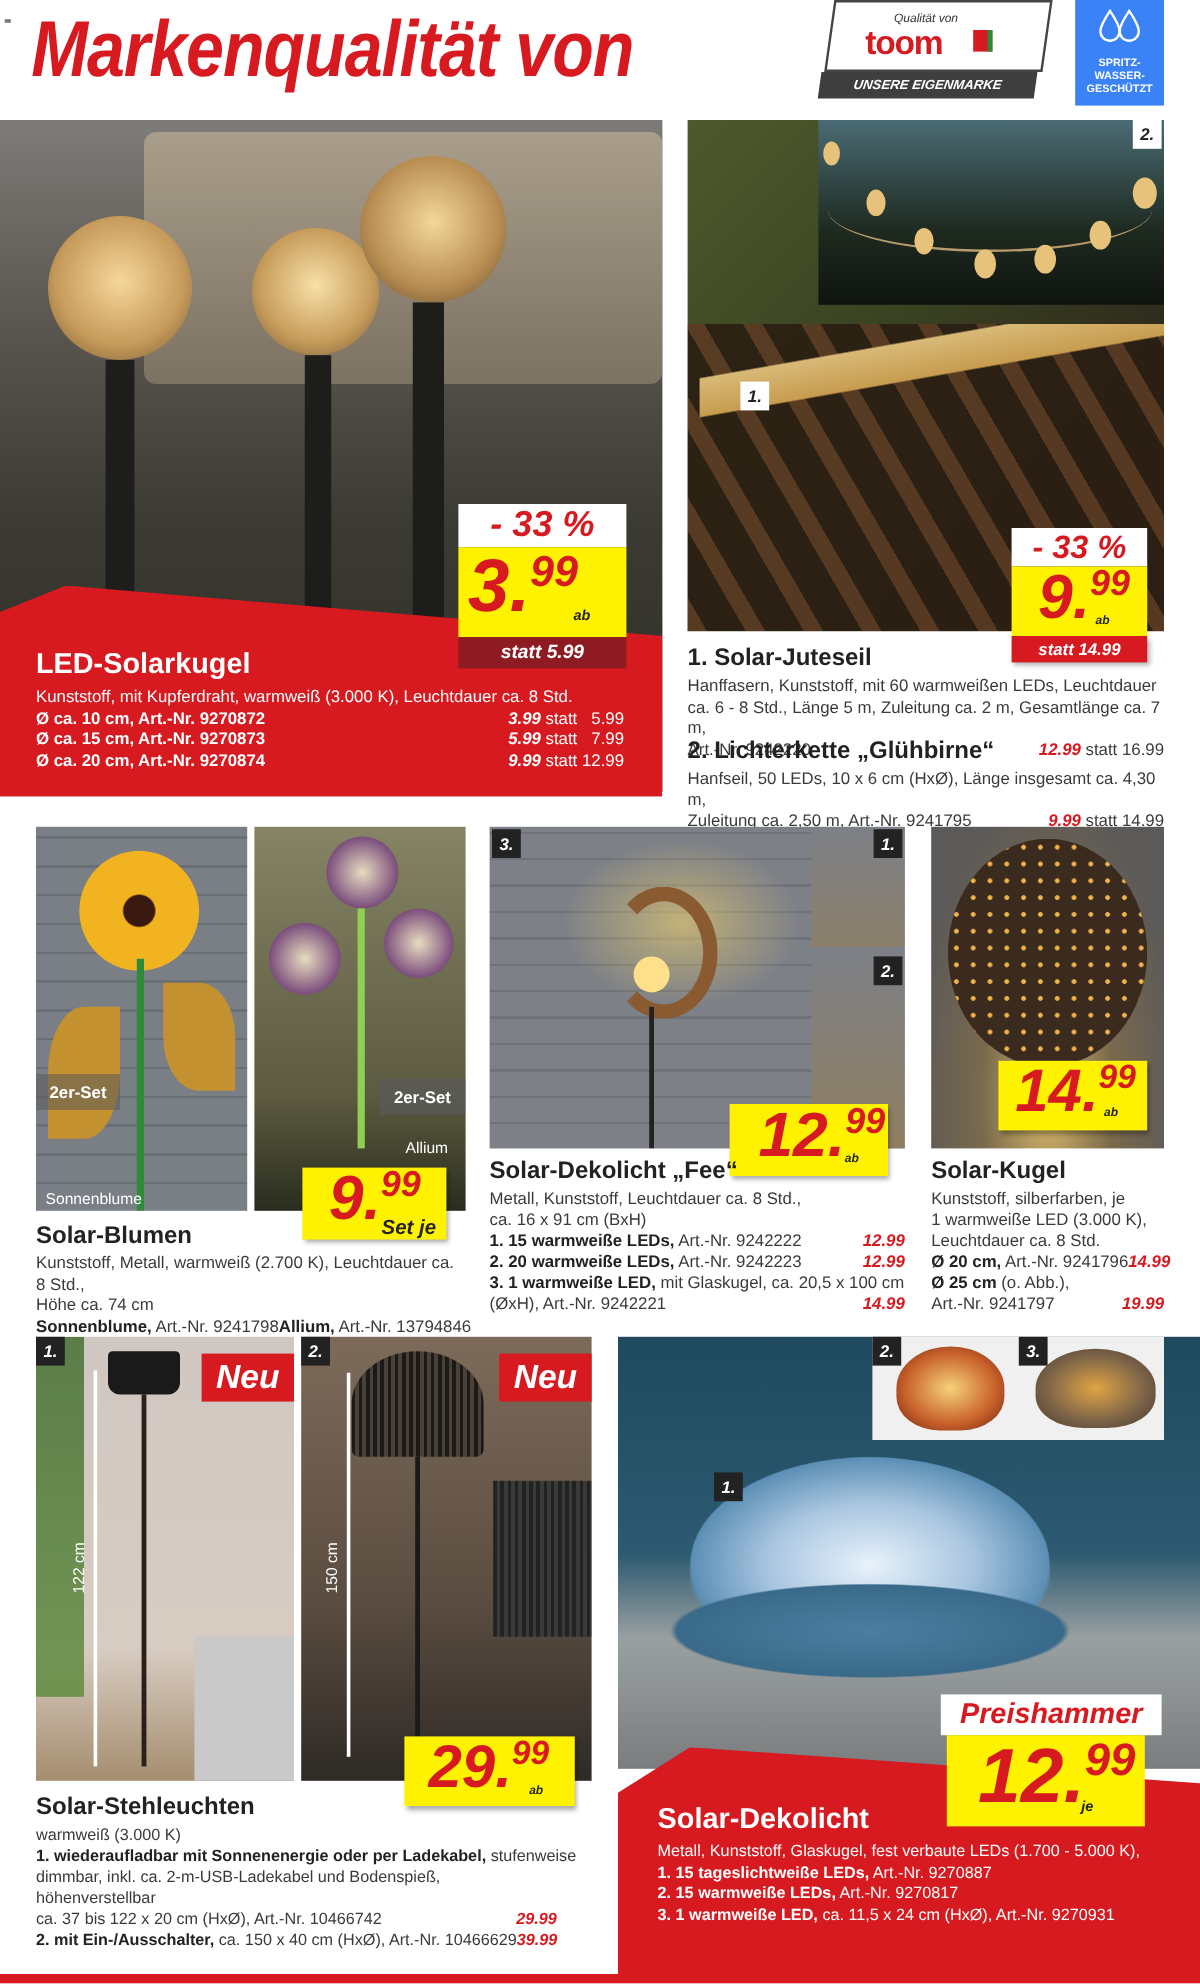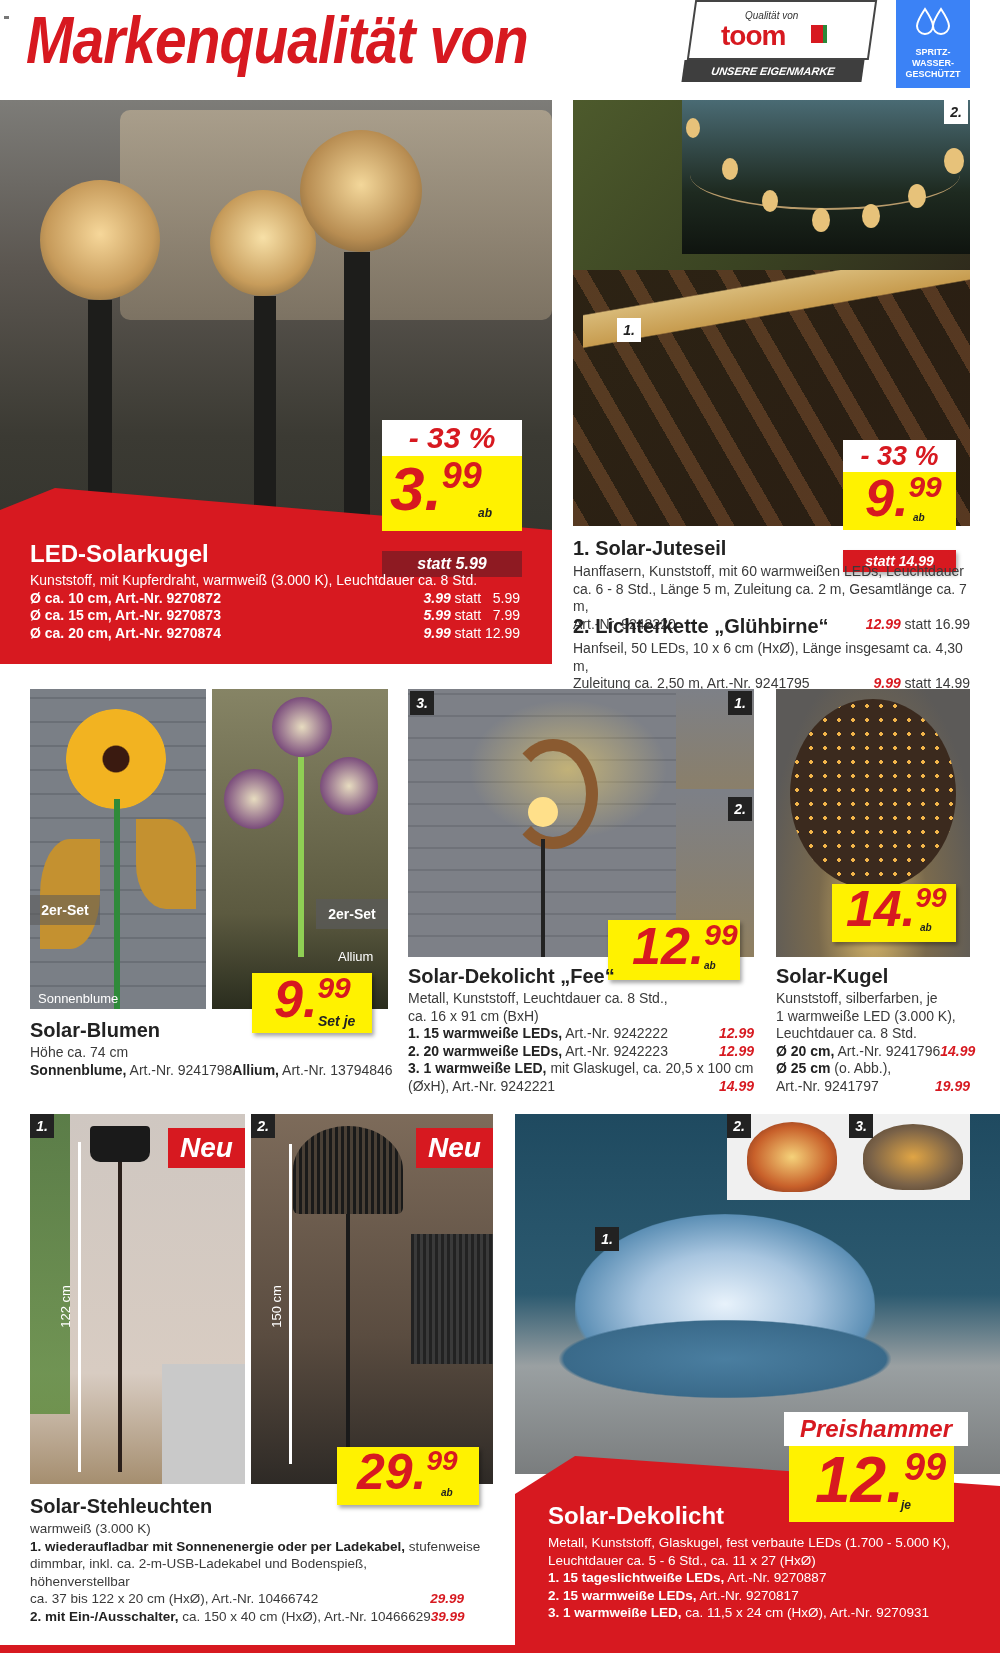--- a/index.html
+++ b/index.html
@@ -23,21 +23,21 @@
   .num-tag { position: absolute; background: #222; color: #fff; font-weight: bold; font-style: italic; font-size: 14px; width: 24px; height: 24px; line-height: 24px; text-align: center; }
   .num-tag.white { background: #fff; color: #222; }
 
   
   .pricebox { position: absolute; background: #fff200; box-shadow: 2px 3px 4px rgba(0,0,0,0.35); }
   .price-main { position: absolute; color: #d71920; font-weight: bold; font-style: italic; white-space: nowrap; }
   .price-int { display: inline-block; }
   .price-dec { display: inline-block; vertical-align: top; }
   .price-suffix { position: absolute; color: #222; font-weight: bold; font-style: italic; }
   .discount { position: absolute; background: #fff; color: #d71920; font-weight: bold; font-style: italic; text-align: center; }
-  .statt-band { position: absolute; color: #fff; font-weight: bold; font-style: italic; text-align: center; margin-top: 20px; }
+  .statt-band { position: absolute; color: #fff; font-weight: bold; font-style: italic; text-align: center; }
 
   
   .title { position: absolute; font-weight: bold; color: #222; white-space: nowrap; }
   .desc { position: absolute; font-size: 14px; line-height: 17.5px; color: #3a3a3a; }
   .row { display: flex; justify-content: space-between; white-space: nowrap; }
   .b { font-weight: bold; color: #222; }
   .pr { font-weight: bold; font-style: italic; color: #d71920; }
   .white-text, .white-text .b { color: #fff; }
   .white-text .pr { color: #fff; }
 </style>
@@ -163,24 +163,25 @@
   <div class="abs" style="left:12px;top:80px;width:60px;height:60px;border-radius:50%;background:radial-gradient(circle,#e7dcc0,#7b4d7c 70%);"></div>
   <div class="abs" style="left:108px;top:68px;width:58px;height:58px;border-radius:50%;background:radial-gradient(circle,#e7dcc0,#7b4d7c 70%);"></div>
   <div class="abs" style="left:86px;top:68px;width:6px;height:200px;background:#8fcf54;"></div>
   <div class="abs" style="left:104px;top:210px;width:72px;height:30px;line-height:30px;text-align:center;color:#fff;font-weight:bold;font-size:14px;background:rgba(90,90,90,.75);">2er-Set</div>
   <div class="abs" style="left:126px;top:260px;color:#fff;font-size:13px;">Allium</div>
 </div>
 <div class="pricebox" style="left:252px;top:973px;width:120px;height:60px;">
   <div class="price-main" style="left:22px;top:-4px;font-size:52px;line-height:60px;">
     <span class="price-int">9.</span><span class="price-dec" style="font-size:30px;line-height:38px;">99</span>
   </div>
-  <span class="price-suffix" style="left:66px;top:40px;font-size:14px;text-align:center;">Set je</span>
+  <span class="price-suffix" style="left:66px;top:40px;font-size:17px;text-align:center;">Set je</span>
 </div>
 <div class="title" style="left:30px;top:1019px;font-size:20px;">Solar-Blumen</div>
 <div class="desc" style="left:30px;top:1044px;width:360px;">
+  <div>Kunststoff, Metall, warmweiß (2.700 K), Leuchtdauer ca. 8 Std.,</div>
   <div>Höhe ca. 74 cm</div>
   <div class="row">
     <span><span class="b">Sonnenblume,</span><span> Art.-Nr. 9241798</span></span>
     <span><span class="b">Allium,</span><span> Art.-Nr. 13794846</span></span>
   </div>
 </div>
 
 <div class="photo" style="left:408px;top:689px;width:346px;height:268px;background:repeating-linear-gradient(0deg,#7d8087 0 20px,#6f7279 20px 22px);">
   <div class="abs" style="left:60px;top:10px;width:200px;height:140px;background:radial-gradient(ellipse,rgba(240,210,110,.6),transparent 70%);"></div>
   <div class="abs" style="left:100px;top:50px;width:90px;height:110px;border-radius:50%;border:12px solid #8a5a30;border-left-color:transparent;"></div>
@@ -304,19 +305,18 @@
 <div class="abs" style="left:784px;top:1412px;width:184px;height:34px;background:#fff;color:#d71920;font-weight:bold;font-style:italic;font-size:24px;line-height:34px;text-align:center;">Preishammer</div>
 <div class="pricebox" style="left:789px;top:1446px;width:165px;height:76px;box-shadow:none;">
   <div class="price-main" style="left:26px;top:-2px;font-size:64px;line-height:72px;">
     <span class="price-int">12.</span><span class="price-dec" style="font-size:38px;line-height:46px;">99</span>
   </div>
   <span class="price-suffix" style="left:112px;top:52px;font-size:12px;">je</span>
 </div>
 <div class="title" style="left:548px;top:1502px;font-size:24px;color:#fff;">Solar-Dekolicht</div>
 <div class="desc white-text" style="left:548px;top:1534px;width:440px;font-size:13.5px;">
   <div>Metall, Kunststoff, Glaskugel, fest verbaute LEDs (1.700 - 5.000 K),</div>
-  <div>Leuchtdauer ca. 5 - 6 Std., ca. 11 x 27 (HxØ)</div>
   <div><span class="b">1. 15 tageslichtweiße LEDs,</span><span> Art.-Nr. 9270887</span></div>
   <div><span class="b">2. 15 warmweiße LEDs,</span><span> Art.-Nr. 9270817</span></div>
   <div><span class="b">3. 1 warmweiße LED,</span><span> ca. 11,5 x 24 cm (HxØ), Art.-Nr. 9270931</span></div>
 </div>
 
 <div class="abs" style="left:0;top:1645px;width:1000px;height:8px;background:#d71920;"></div>
 
 </body></html>

